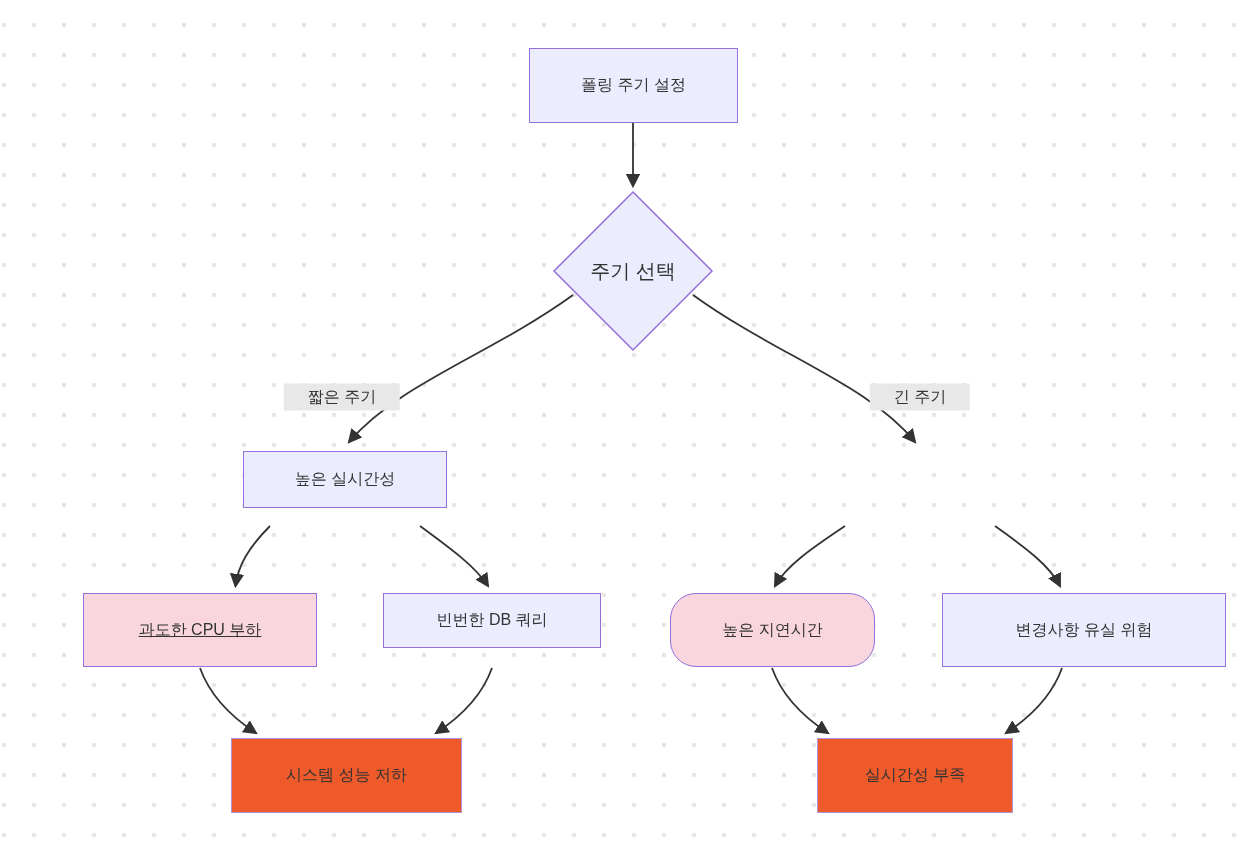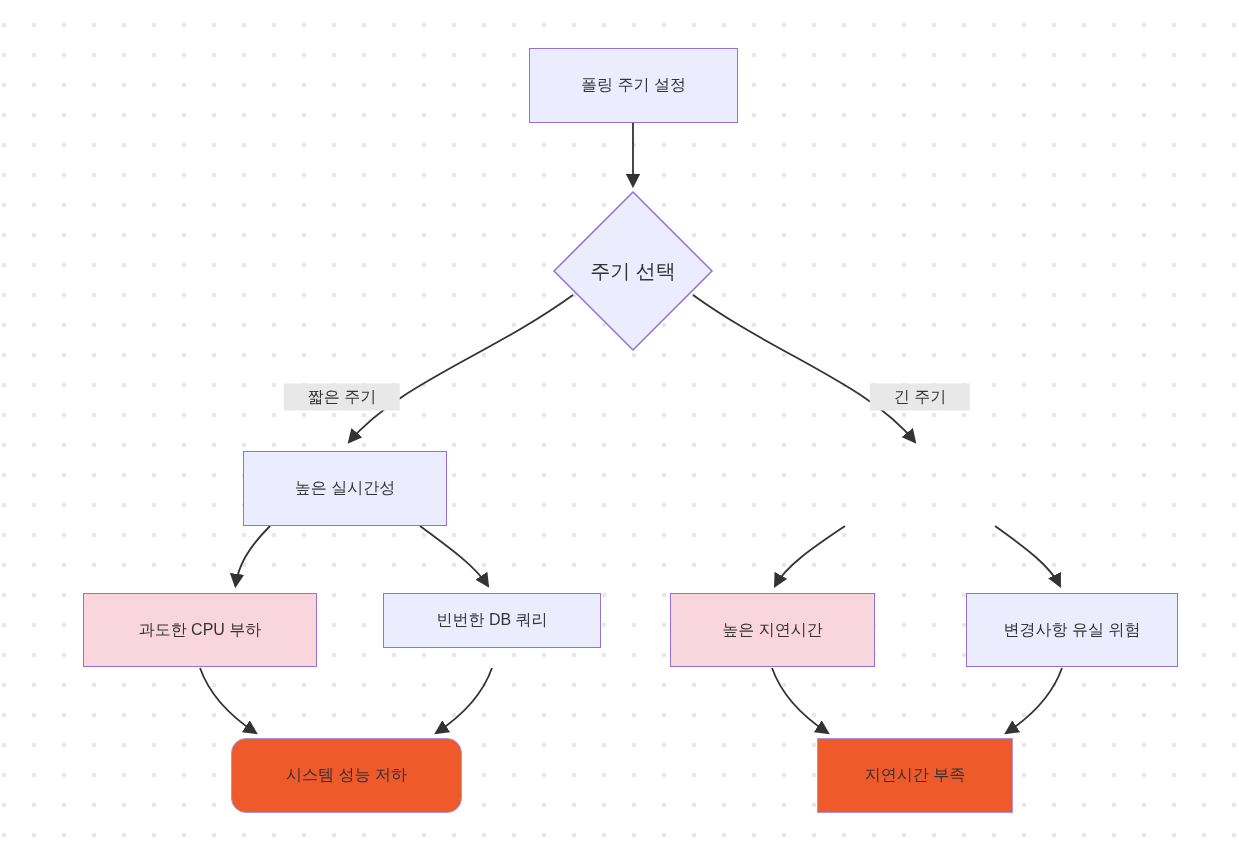--- a/index.html
+++ b/index.html
@@ -91,32 +91,32 @@
     <path d="M 772 668 C 782 696, 802 716, 828 733" fill="none" stroke="#333333" stroke-width="1.8" marker-end="url(#arrow)"></path>
     <path d="M 1062 668 C 1052 696, 1032 716, 1006 733" fill="none" stroke="#333333" stroke-width="1.8" marker-end="url(#arrow)"></path>
 
     <polygon points="633,192 712,271 633,350 554,271" fill="#ECECFF" stroke="#9370DB" stroke-width="1.5"></polygon>
   </svg>
 
   <div class="node rect-default" style="left:529px; top:48px; width:209px; height:75px;">폴링 주기 설정</div>
 
   <div class="diamond-label" style="left:633px; top:271px;">주기 선택</div>
 
-  <div class="node rect-default" style="left:243px; top:451px; width:204px; height:75px;">높은 실시간성</div>
+  <div class="node rect-default" style="left:243px; top:451px; width:204px; height:57px;">높은 실시간성</div>
 
 
-  <div class="node rect-pink" style="left:83px; top:593px; width:234px; height:74px;">과도한 CPU 부하</div>
+  <div class="node rect-pink" style="left:83px; top:593px; width:234px; height:74px;text-decoration:underline;">과도한 CPU 부하</div>
 
   <div class="node rect-default" style="left:383px; top:593px; width:218px; height:55px;">빈번한 DB 쿼리</div>
 
-  <div class="node rect-pink" style="left:670px; top:593px; width:205px; height:74px;">높은 지연시간</div>
+  <div class="node rect-pink" style="left:670px; top:593px; width:205px; height:74px;border-radius:26px;">높은 지연시간</div>
 
-  <div class="node rect-default" style="left:966px; top:593px; width:212px; height:74px;">변경사항 유실 위험</div>
+  <div class="node rect-default" style="left:942px; top:593px; width:284px; height:74px;">변경사항 유실 위험</div>
 
-  <div class="node rect-orange" style="left:231px; top:738px; width:231px; height:75px;border-radius:15px;">시스템 성능 저하</div>
+  <div class="node rect-orange" style="left:231px; top:738px; width:231px; height:75px;">시스템 성능 저하</div>
 
-  <div class="node rect-orange" style="left:817px; top:738px; width:196px; height:75px;">지연시간 부족</div>
+  <div class="node rect-orange" style="left:817px; top:738px; width:196px; height:75px;">실시간성 부족</div>
 
   <div class="edge-label" style="left:342px; top:397px;">짧은 주기</div>
 
   <div class="edge-label" style="left:920px; top:397px;">긴 주기</div>
 
 </div>
 
 </body></html>

